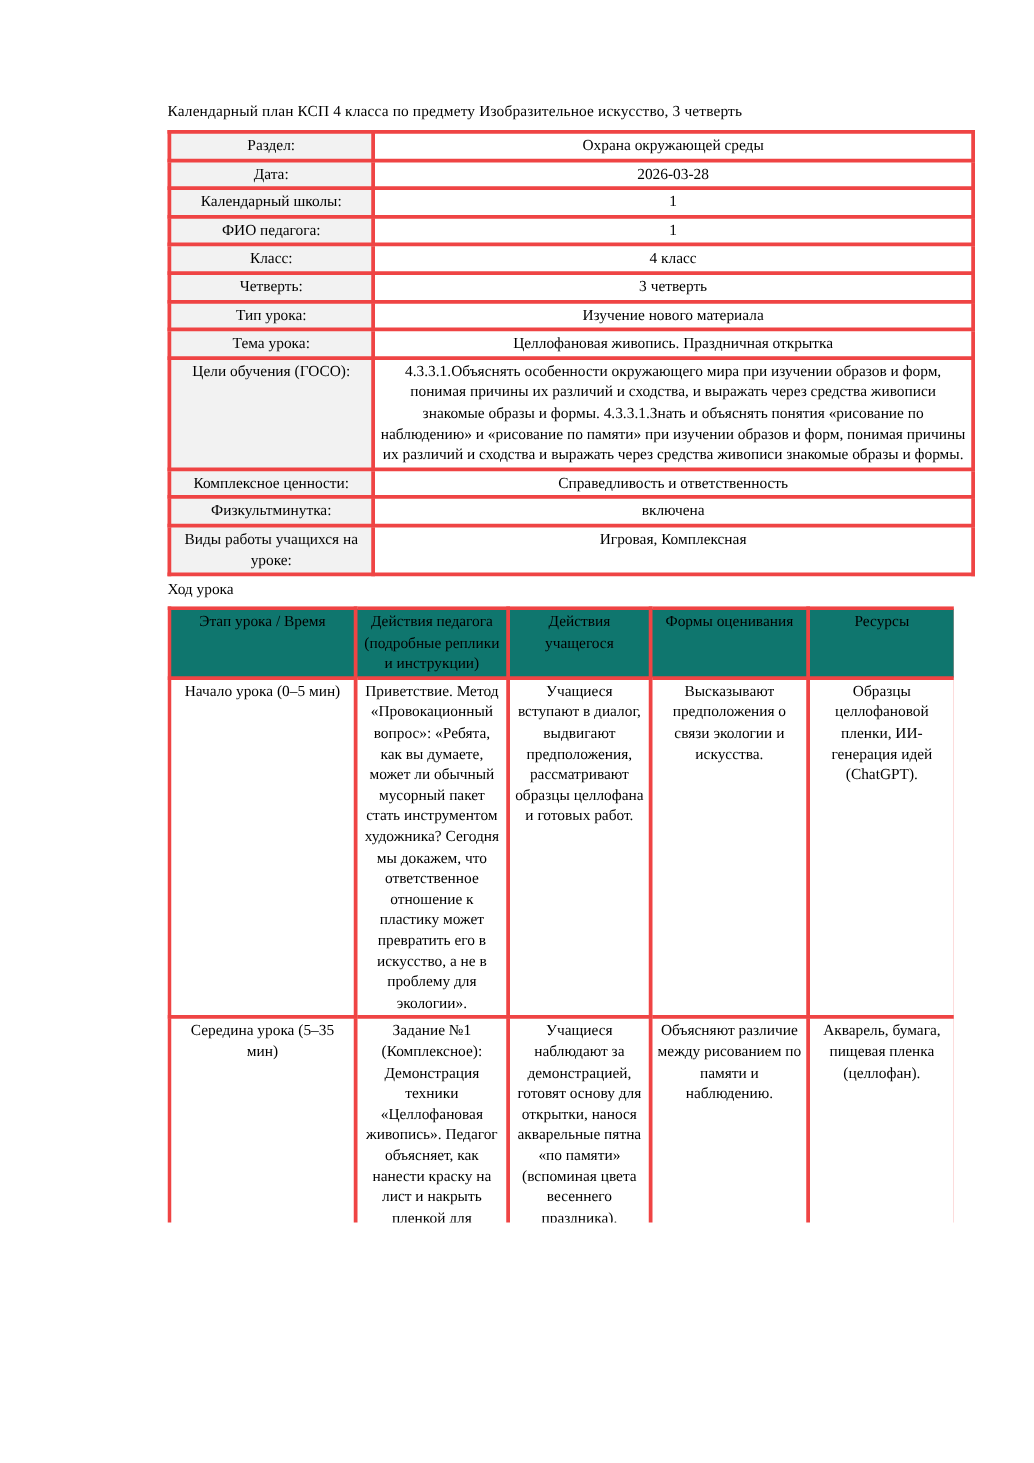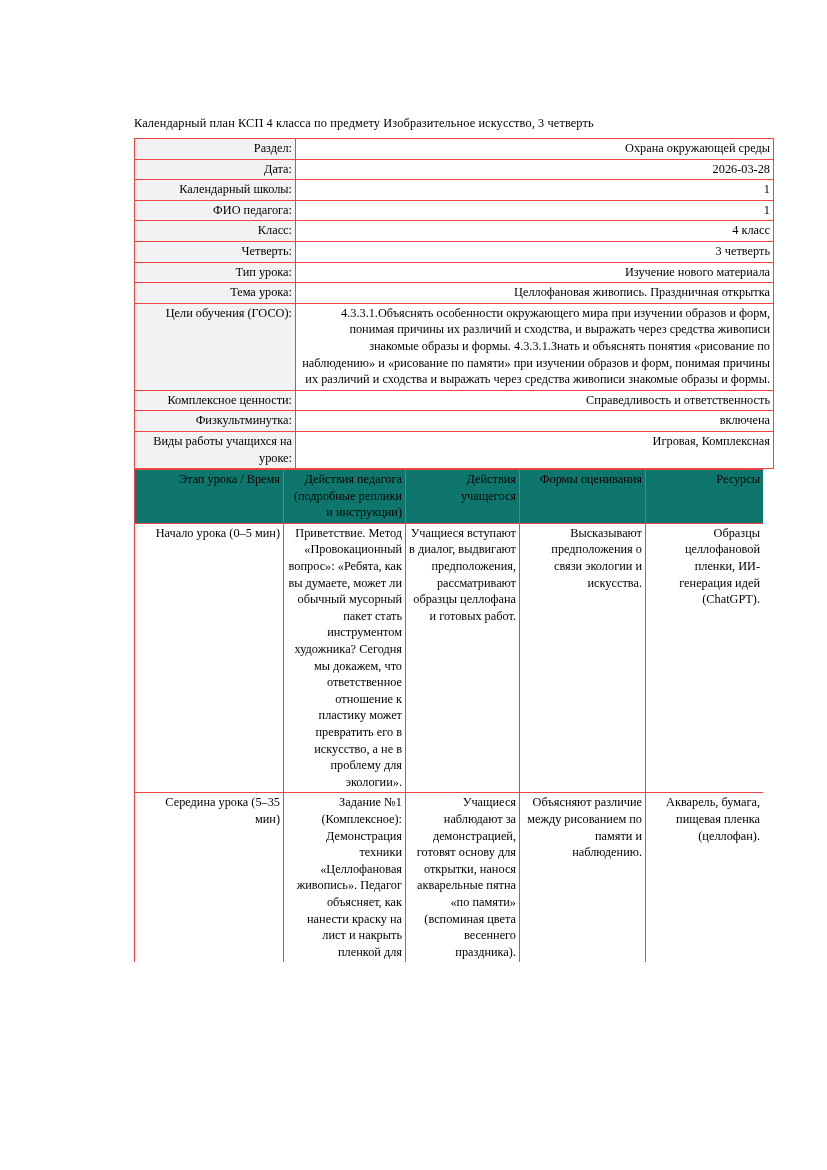--- a/index.html
+++ b/index.html
@@ -19,44 +19,44 @@
     position: absolute;
     left: 0;
     top: 0;
     width: 827px;
     height: 1170px;
     background: #ffffff;
   }
   .content {
     position: absolute;
     left: 99px;
-    top: 115px;
+    top: 81px;
     width: 629px;
     padding-left: 35px;
   }
   .doc-title {
     font-size: 12.3px;
     line-height: 16px;
     margin: 0 0 7px 0;
     white-space: nowrap;
     letter-spacing: 0.01em;
   }
   table {
     border-collapse: collapse;
     width: 629px;
     table-layout: fixed;
   }
   table td, table th {
-    border: 1px solid #ef4444;
+    border: 3px solid #ef4444;
     vertical-align: top;
     padding: 1px 3px 2px 3px;
     font-size: 12.3px;
     line-height: 16.6px;
     font-weight: normal;
-    text-align: right;
+    text-align: center;
     word-wrap: break-word;
     overflow-wrap: break-word;
     hyphens: none;
   }
   .info-table td.label {
     background: #f2f2f2;
     width: 154px;
   }
   .info-table td.value {
     width: 471px;
@@ -134,20 +134,21 @@
           <td class="label">Физкультминутка:</td>
           <td class="value">включена</td>
         </tr>
         <tr>
           <td class="label">Виды работы учащихся на уроке:</td>
           <td class="value">Игровая, Комплексная</td>
         </tr>
       </tbody>
     </table>
 
+    <p class="section-label">Ход урока</p>
 
     <div class="flow-clip" style="height:493px;">
       <table class="flow-table">
         <colgroup>
           <col class="c1">
             <col class="c2">
             <col class="c3">
             <col class="c4">
             <col class="c5">
         </colgroup>

